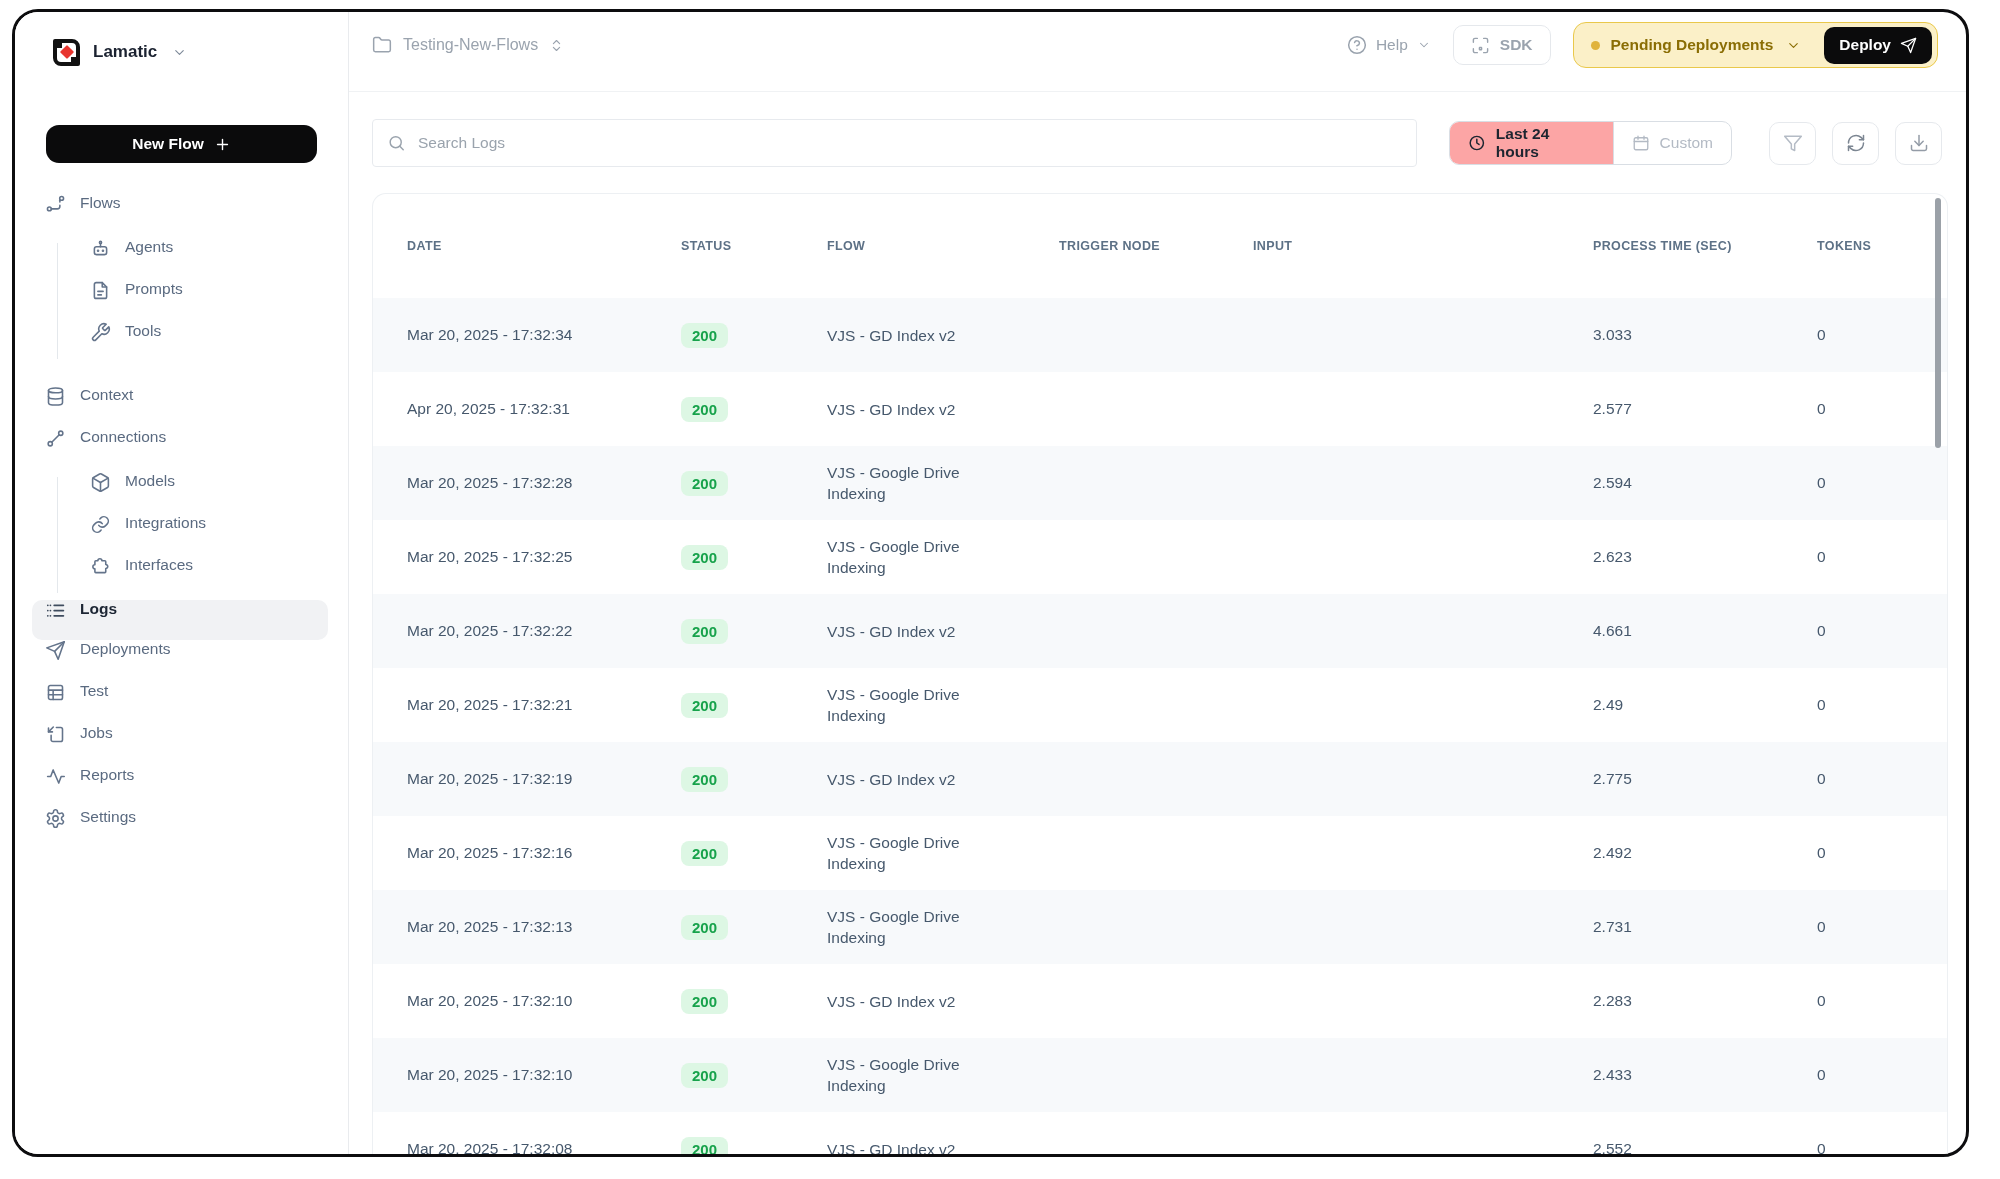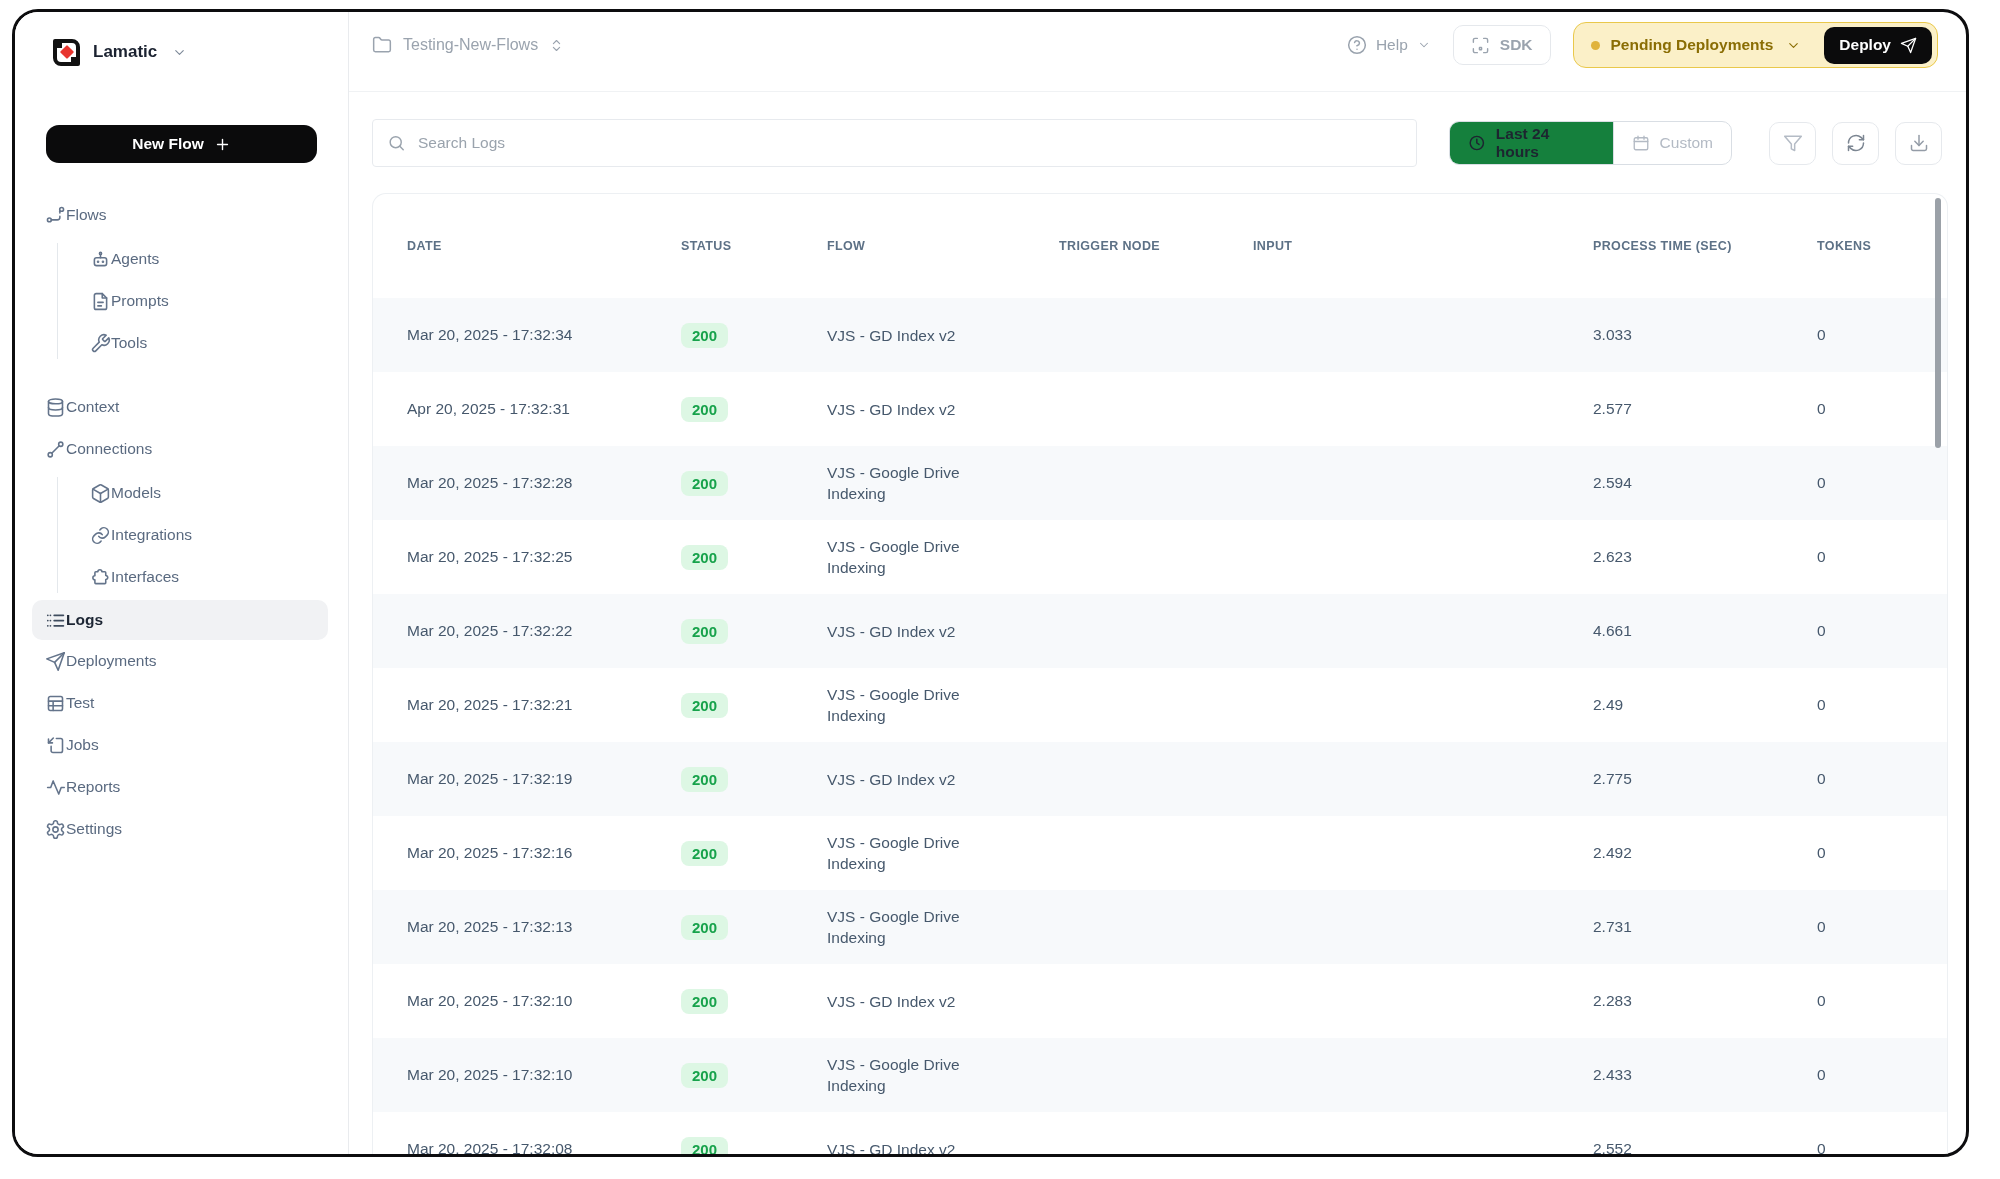--- a/index.html
+++ b/index.html
@@ -18,21 +18,21 @@
   .logo-mark::after { content:""; position:absolute; right:-4px; bottom:-4px; width:9px; height:9px; background:#121212; border-radius:0 0 2px 0; }
   .logo-diamond { position:absolute; left:50%; top:50%; width:10px; height:10px; background:#e8352e; transform:translate(-50%,-50%) rotate(45deg); border-radius:1px; }
   .brand-name { font-size:17px; font-weight:700; color:#1b2230; }
   .brand-caret { color:#7d8998; margin-left:2px; }
 
   .newflow-btn { margin:33px 31px 0 31px; height:38px; background:#0b0b0c; color:#fff;
     border:none; border-radius:13px; width:271px; display:flex; align-items:center; justify-content:center;
     gap:10px; font-size:15.5px; font-weight:600; cursor:pointer; font-family:inherit;text-align:right; }
 
   .nav { margin-top:31px; }
-  .nav-item { height:42px; display:flex; align-items:center; gap:0; padding-left:30px;
+  .nav-item { height:42px; display:flex; gap:14px; padding-left:30px;
     color:#5a6a80; font-size:15.5px; font-weight:500; cursor:pointer; }
   .nav-item .nico { color:#64748b; }
   .subgroup { position:relative; margin:2px 0; }
   .subgroup::before { content:""; position:absolute; left:42px; top:5px; bottom:5px; border-left:1.5px solid #e4e8ec; }
   .subgroup .nav-item { padding-left:75px; }
   .gap-lg { margin-top:22px; }
   .nav-item.active { background:#f1f2f4; border-radius:10px; margin:0 20px 0 17px; padding-left:13px; height:40px;
     color:#1d2634; font-weight:600; }
   .nav-item.active .nico { color:#3f4c5e; }
 
@@ -55,21 +55,21 @@
 
   .controls { margin-top:27px; padding:0 24px 0 23px; display:flex; align-items:center; }
   .search-wrap { position:relative; width:1054px; }
   .search-wrap .sico { position:absolute; left:15px; top:50%; transform:translateY(-50%); color:#9aa3ad; }
   .search-input { width:100%; height:48px; border:1px solid #e7eaee; border-radius:4px; padding:0 16px 0 45px;
     font-size:15.5px; color:#374151; font-family:inherit; outline:none; background:#fff; }
   .search-input::placeholder { color:#9aa3ad; }
   .segmented { margin-left:32px; display:flex; align-items:stretch; height:44px; border:1px solid #d9dee4;
     border-radius:10px; overflow:hidden; background:#fff; }
   .seg { display:flex; align-items:center; gap:10px; padding:0 18px; font-size:15.5px; cursor:pointer; }
-  .seg.active { background:#15803d; color:#1d2530; font-weight:600; border-right:1px solid #d9dee4; }
+  .seg.active { background:#fca5a5; color:#1d2530; font-weight:600; border-right:1px solid #d9dee4; }
   .seg.idle { color:#b3bac4; font-weight:500; }
   .iconbtns { margin-left:37px; display:flex; align-items:center; gap:16px; }
   .icon-btn { width:47px; height:43px; border:1px solid #e6e9ed; border-radius:10px; background:#fff;
     display:flex; align-items:center; justify-content:center; cursor:pointer; }
   .icon-btn.c1 { color:#b4bbc5; } .icon-btn.c2 { color:#7c8692; } .icon-btn.c3 { color:#949ca7; }
 
   .table-card { position:relative; margin:26px 18px 0 23px; flex:1; border:1px solid #edf0f3;
     border-radius:14px 14px 0 0; border-bottom:none; background:#fff; overflow:hidden; }
   .thead, .trow { display:grid; grid-template-columns:274px 146px 232px 194px 340px 224px 1fr; padding-left:34px; align-items:center; }
   .thead { height:104px; }

